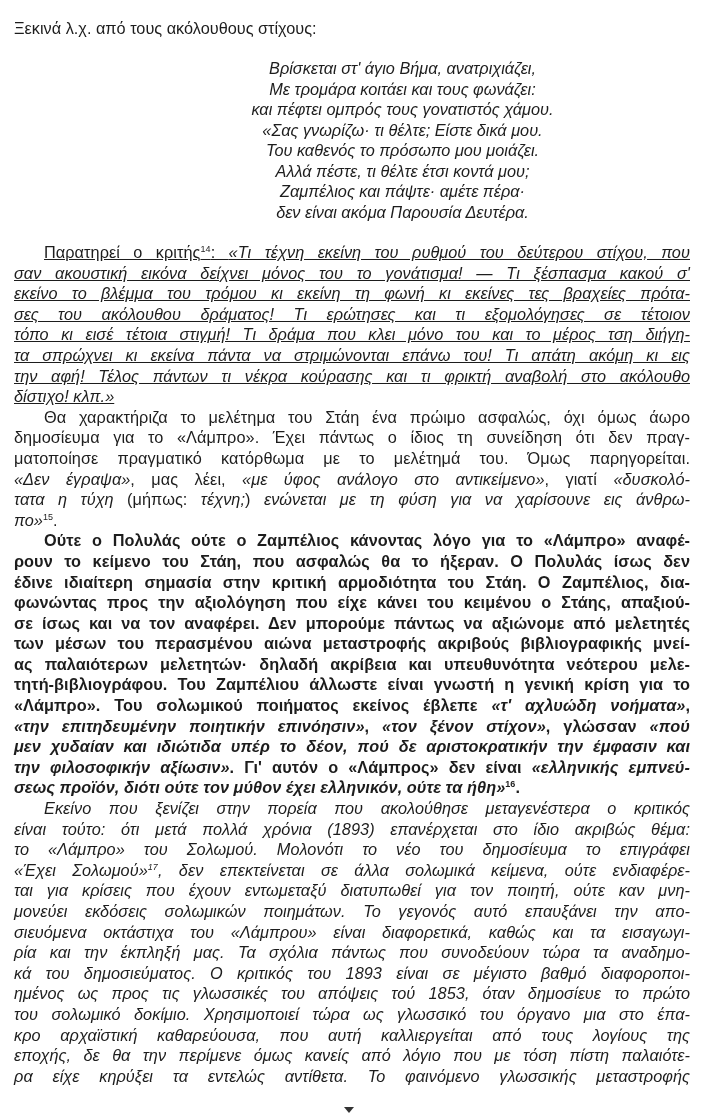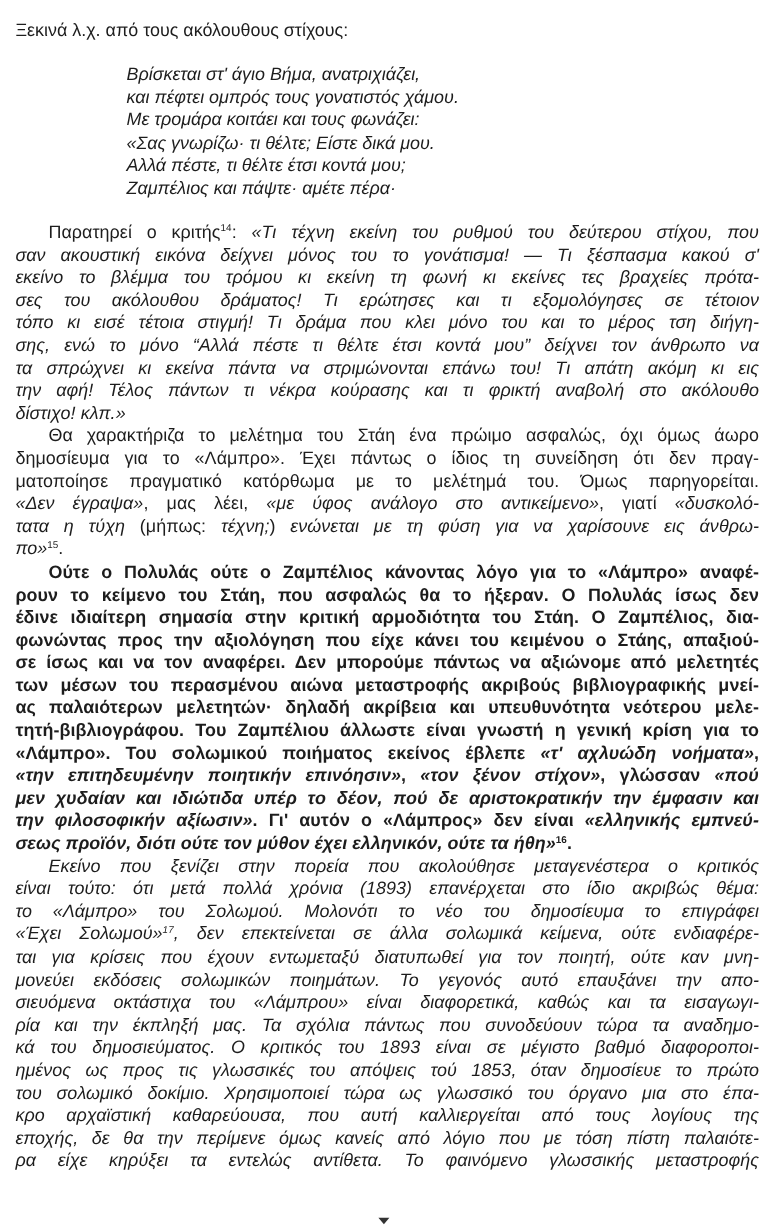--- a/index.html
+++ b/index.html
@@ -1,56 +1,57 @@
 <!DOCTYPE html>
 <html><head>
 <meta charset="utf-8">
 <style>
   html, body { margin: 0; padding: 0; background: #ffffff; }
   body { width: 701px; height: 1116px; overflow: hidden; position: relative;
          font-family: "Liberation Sans", sans-serif; color: #1d1d1d; }
   .page { position: absolute; left: 14px; top: 6px; width: 676px; margin-top: 12px; }
   .intro { font-size: 16.3px; line-height: 20px; margin: 0; }
   .poem { margin: 20px 0 0 101px; font-style: italic; font-size: 16.3px; line-height: 20.5px; }
-  .poem div { white-space: nowrap; }
+  .poem div { white-space: nowrap; text-align: center; }
   .body { margin-top: 20px; }
   .para { font-size: 16.3px; line-height: 20.6px; text-align: justify; margin: 0;
           text-indent: 30px; hyphens: manual; letter-spacing: 0.05px; }
   .para i { font-style: italic; }
   sup { font-size: 9px; line-height: 0; vertical-align: 6px; }
   .line { display: block; text-align: justify; text-align-last: justify; white-space: nowrap; }
   .line.last { text-align-last: left; }
   .line.first { text-indent: 30px; }
   .bottom-mark { position: absolute; left: 344px; top: 1107px; width: 0; height: 0;
                  border-left: 5px solid transparent; border-right: 5px solid transparent;
                  border-top: 6px solid #333; }
 </style>
 </head>
 <body>
 
 <div class="page">
   <p class="intro">Ξεκινά λ.χ. από τους ακόλουθους στίχους:</p>
 
   <div class="poem">
     <div>Βρίσκεται στ' άγιο Βήμα, ανατριχιάζει,</div>
+    <div>Με τρομάρα κοιτάει και τους φωνάζει:</div>
     <div>και πέφτει ομπρός τους γονατιστός χάμου.</div>
-    <div>Με τρομάρα κοιτάει και τους φωνάζει:</div>
     <div>«Σας γνωρίζω· τι θέλτε; Είστε δικά μου.</div>
+    <div>Του καθενός το πρόσωπο μου μοιάζει.</div>
     <div>Αλλά πέστε, τι θέλτε έτσι κοντά μου;</div>
     <div>Ζαμπέλιος και πάψτε· αμέτε πέρα·</div>
+    <div>δεν είναι ακόμα Παρουσία Δευτέρα.</div>
   </div>
 
   <div class="body" id="body">
-      <div class="para" style="text-indent: 0px;">
+      <div class="para" style="text-indent: 0px; text-decoration: underline;">
         <span class="line first"><span>Παρατηρεί ο κριτής</span><sup>14</sup><span>: </span><i>«Τι τέχνη εκείνη του ρυθμού του δεύτερου στίχου, που</i></span>
         <span class="line"><i>σαν ακουστική εικόνα δείχνει μόνος του το γονάτισμα! — Τι ξέσπασμα κακού σ'</i></span>
         <span class="line"><i>εκείνο το βλέμμα του τρόμου κι εκείνη τη φωνή κι εκείνες τες βραχείες πρότα-</i></span>
         <span class="line"><i>σες του ακόλουθου δράματος! Τι ερώτησες και τι εξομολόγησες σε τέτοιον</i></span>
         <span class="line"><i>τόπο κι εισέ τέτοια στιγμή! Τι δράμα που κλει μόνο του και το μέρος τση διήγη-</i></span>
-        <span class="line"><i>σης, ενώ το μόνο “Αλλά πέστε τι θέλτε έτσι κοντά μου” δείχνει τον άνθρωπο να</i></span>
         <span class="line"><i>τα σπρώχνει κι εκείνα πάντα να στριμώνονται επάνω του! Τι απάτη ακόμη κι εις</i></span>
         <span class="line"><i>την αφή! Τέλος πάντων τι νέκρα κούρασης και τι φρικτή αναβολή στο ακόλουθο</i></span>
         <span class="line last"><i>δίστιχο! κλπ.»</i></span>
       </div>
       <div class="para" style="text-indent: 0px;">
         <span class="line first"><span>Θα χαρακτήριζα το μελέτημα του Στάη ένα πρώιμο ασφαλώς, όχι όμως άωρο</span></span>
         <span class="line"><span>δημοσίευμα για το «Λάμπρο». Έχει πάντως ο ίδιος τη συνείδηση ότι δεν πραγ-</span></span>
         <span class="line"><span>ματοποίησε πραγματικό κατόρθωμα με το μελέτημά του. Όμως παρηγορείται.</span></span>
         <span class="line"><i>«Δεν έγραψα»</i><span>, μας λέει, </span><i>«με ύφος ανάλογο στο αντικείμενο»</i><span>, γιατί </span><i>«δυσκολό-</i></span>
         <span class="line"><i>τατα η τύχη </i><span>(μήπως: </span><i>τέχνη;</i><span>) </span><i>ενώνεται με τη φύση για να χαρίσουνε εις άνθρω-</i></span>

